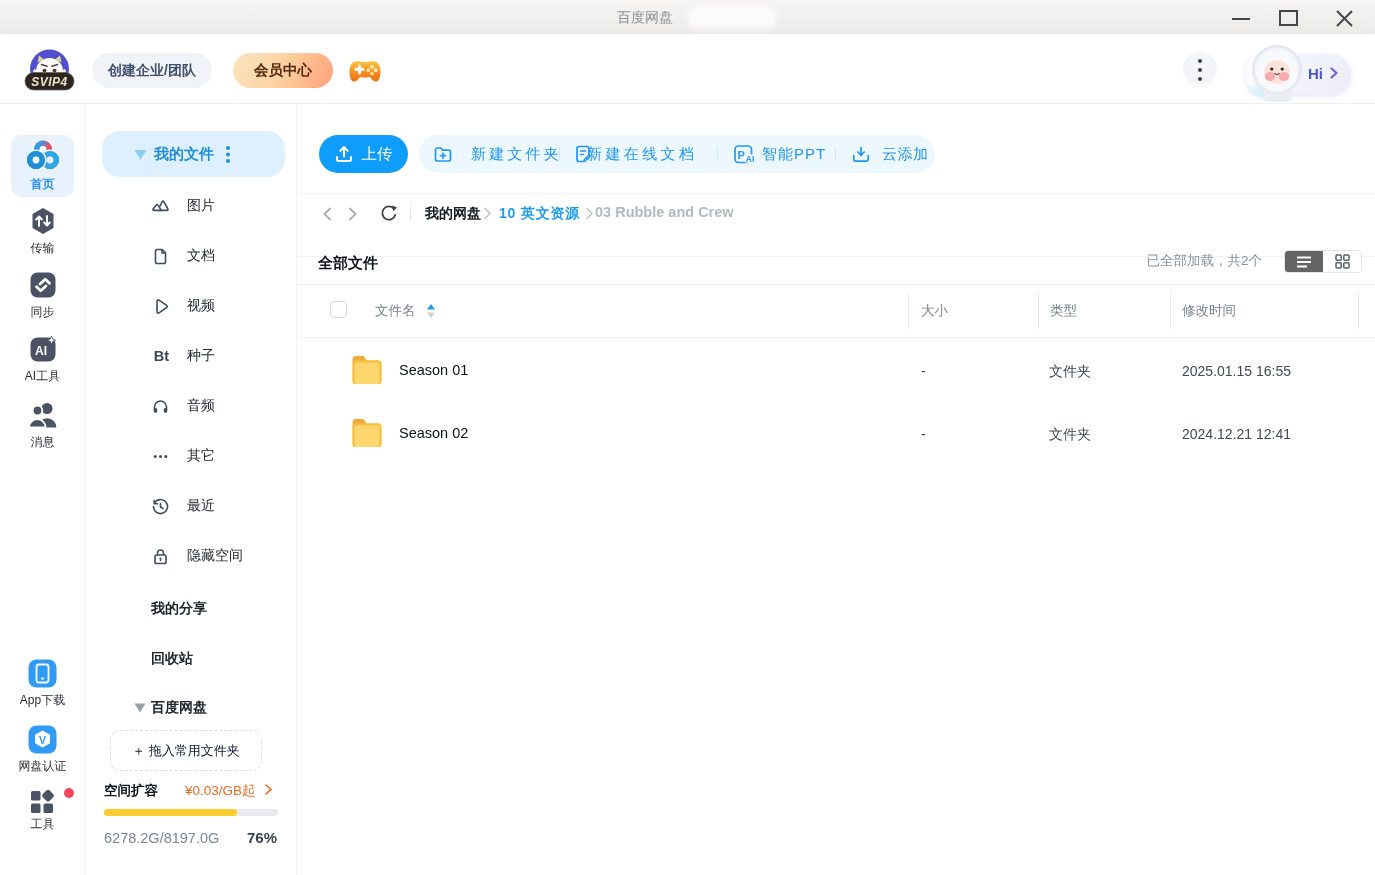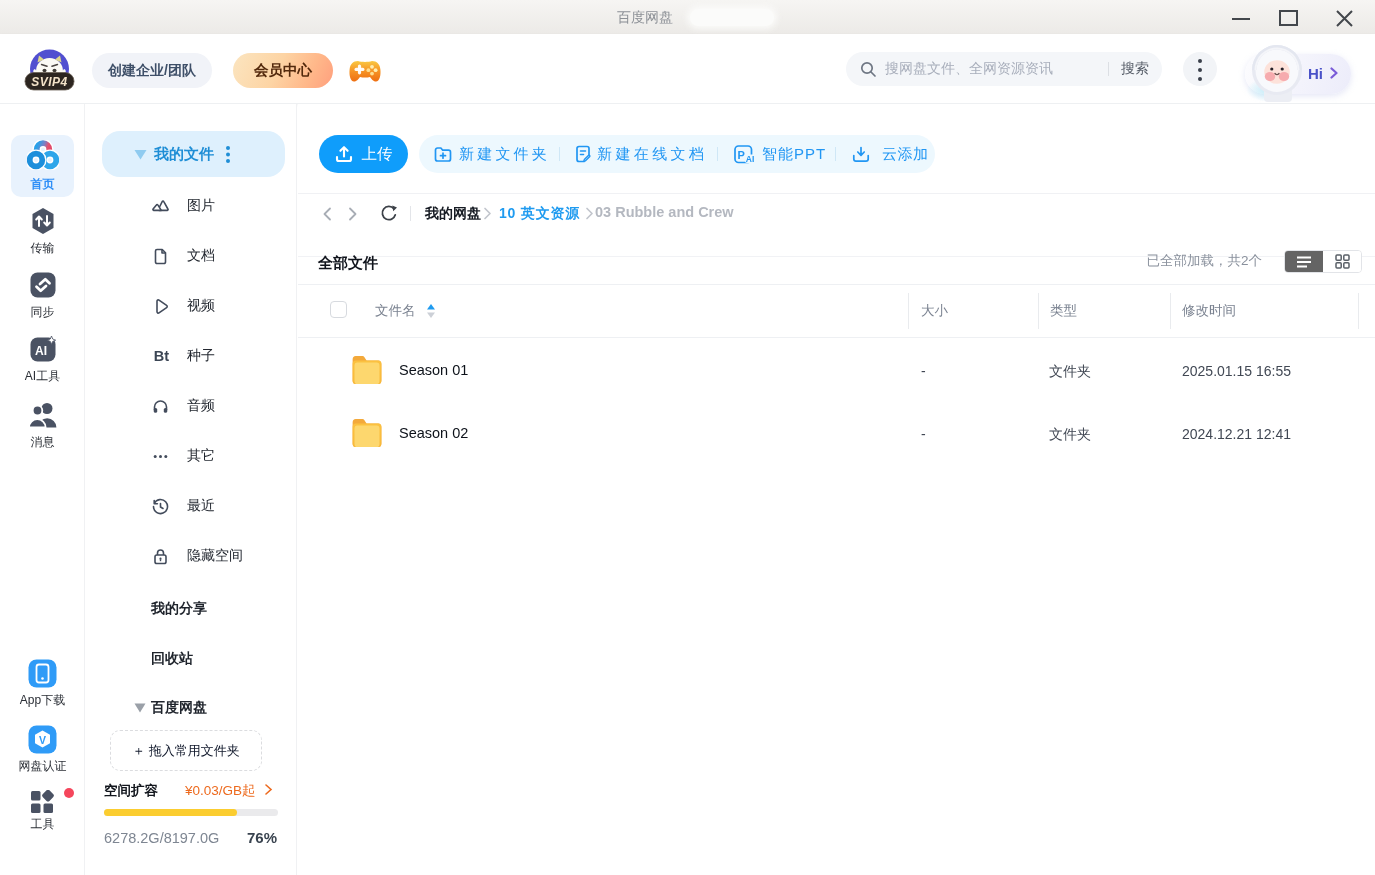--- a/index.html
+++ b/index.html
@@ -115,29 +115,20 @@
         </linearGradient>
       </defs>
       <path d="M9 1 C13 2.2 19 2.2 23 1 C28 1 30.8 4 31.4 9.5 C32 15.5 30.5 21.5 27 21.5 C24 21.5 22.5 18.8 21 17 C17.8 17.8 14.2 17.8 11 17 C9.5 18.8 8 21.5 5 21.5 C1.5 21.5 0 15.5 0.6 9.5 C1.2 4 4 1 9 1 Z" fill="url(#gp)"></path>
       <rect x="5.5" y="7.8" width="10" height="3.2" rx="1.6" fill="#fff" opacity="0.95"></rect>
       <rect x="8.9" y="4.4" width="3.2" height="10" rx="1.6" fill="#fff" opacity="0.95"></rect>
       <circle cx="23" cy="6.8" r="1.9" fill="#ffeeb0"></circle>
       <circle cx="26.6" cy="10.2" r="1.9" fill="#ffeeb0"></circle>
       <circle cx="23" cy="13.6" r="1.9" fill="#ffdf90"></circle>
       <circle cx="19.4" cy="10.2" r="1.9" fill="#ffdf90"></circle>
     </svg>
-    <div id="search">
-      <svg style="margin-left:14px" width="17" height="17" viewBox="0 0 17 17">
-        <circle cx="7" cy="7" r="5.2" fill="none" stroke="#6e7683" stroke-width="1.7"></circle>
-        <line x1="11" y1="11" x2="15" y2="15" stroke="#6e7683" stroke-width="1.7" stroke-linecap="round"></line>
-      </svg>
-      <span class="ph">搜网盘文件、全网资源资讯</span>
-      <span class="sep"></span>
-      <span class="go">搜索</span>
-    </div>
     <div id="kebab">
       <i style="top:7px"></i>
       <i style="top:16px"></i>
       <i style="top:25px"></i>
     </div>
 
     <div class="abs" style="left:1245px;top:20px;width:106px;height:40px;border-radius:20px;background:linear-gradient(110deg,#fcfcfe 0%,#ececfa 100%);box-shadow:0 2px 6px rgba(180,185,230,.35);"></div>
     <div class="abs" style="left:1246px;top:44px;width:44px;height:24px;border-radius:50%;background:radial-gradient(ellipse at center,#c3ecf8 0%,rgba(195,236,248,0) 70%);"></div>
     <span class="abs" style="left:1308px;top:31px;font-size:15px;font-weight:700;color:#4a52c8;">Hi</span>
     <svg class="abs" style="left:1328px;top:33px" width="12" height="12" viewBox="0 0 12 12">
@@ -341,28 +332,28 @@
         <line x1="9" y1="11.5" x2="9" y2="3" stroke="#fff" stroke-width="2.1" stroke-linecap="round"></line>
         <path d="M5.4 5.8 L9 2.2 L12.6 5.8" fill="none" stroke="#fff" stroke-width="2.1" stroke-linecap="round" stroke-linejoin="round"></path>
       </svg>
       <span>上传</span>
     </div>
     <div id="bluebar">
       <svg class="abs" style="left:15px;top:11px" width="18" height="17" viewBox="0 0 18 17">
         <path d="M1.5 13 V4 a2 2 0 0 1 2 -2 h3.4 l1.8 2.2 H14.5 a2 2 0 0 1 2 2 V13 a2 2 0 0 1 -2 2 H3.5 a2 2 0 0 1 -2 -2 Z" fill="none" stroke="#2196f3" stroke-width="1.7" stroke-linejoin="round"></path>
         <path d="M9 7.2 v5 M6.5 9.7 h5" stroke="#2196f3" stroke-width="1.7" stroke-linecap="round"></path>
       </svg>
-      <span class="abs itxt" style="left:40px">新建文件夹</span>
+      <span class="abs itxt" style="left:52px">新建文件夹</span>
       <span class="vsep abs" style="left:140px;top:12px"></span>
       <svg class="abs" style="left:155px;top:10px" width="18" height="18" viewBox="0 0 18 18">
         <path d="M3 3.5 a2 2 0 0 1 2 -2 h8 a2 2 0 0 1 2 2 V10 M3 3.5 V14.5 a2 2 0 0 0 2 2 h5" fill="none" stroke="#2196f3" stroke-width="1.7" stroke-linecap="round"></path>
         <path d="M6.5 6 h5 M6.5 9.5 h3" stroke="#2196f3" stroke-width="1.6" stroke-linecap="round"></path>
         <path d="M15.8 11.5 l-4.3 4.3 -1.8 0.6 0.6 -1.8 4.3 -4.3 a0.9 0.9 0 0 1 1.2 1.2 Z" fill="none" stroke="#2196f3" stroke-width="1.4" stroke-linejoin="round"></path>
       </svg>
-      <span class="abs itxt" style="left:178px;letter-spacing:3.4px">新建在线文档</span>
+      <span class="abs itxt" style="left:168px;letter-spacing:3.4px">新建在线文档</span>
       <span class="vsep abs" style="left:298px;top:12px"></span>
       <svg class="abs" style="left:315px;top:10px" width="22" height="19" viewBox="0 0 22 19">
         <rect x="1" y="1" width="16.5" height="16.5" rx="3.5" fill="none" stroke="#2196f3" stroke-width="1.7"></rect>
         <text x="7.2" y="13.5" font-size="11" font-weight="bold" fill="#2196f3" text-anchor="middle" font-family="Liberation Sans">P</text>
         <rect x="11" y="9.5" width="10" height="8.5" rx="2" fill="#edf8fe"></rect>
         <text x="16" y="16.5" font-size="8.5" font-weight="bold" fill="#2196f3" text-anchor="middle" font-family="Liberation Sans">AI</text>
       </svg>
       <span class="abs itxt" style="left:343px;letter-spacing:1px">智能PPT</span>
       <span class="vsep abs" style="left:416px;top:12px"></span>
       <svg class="abs" style="left:433px;top:11px" width="18" height="17" viewBox="0 0 18 17">

